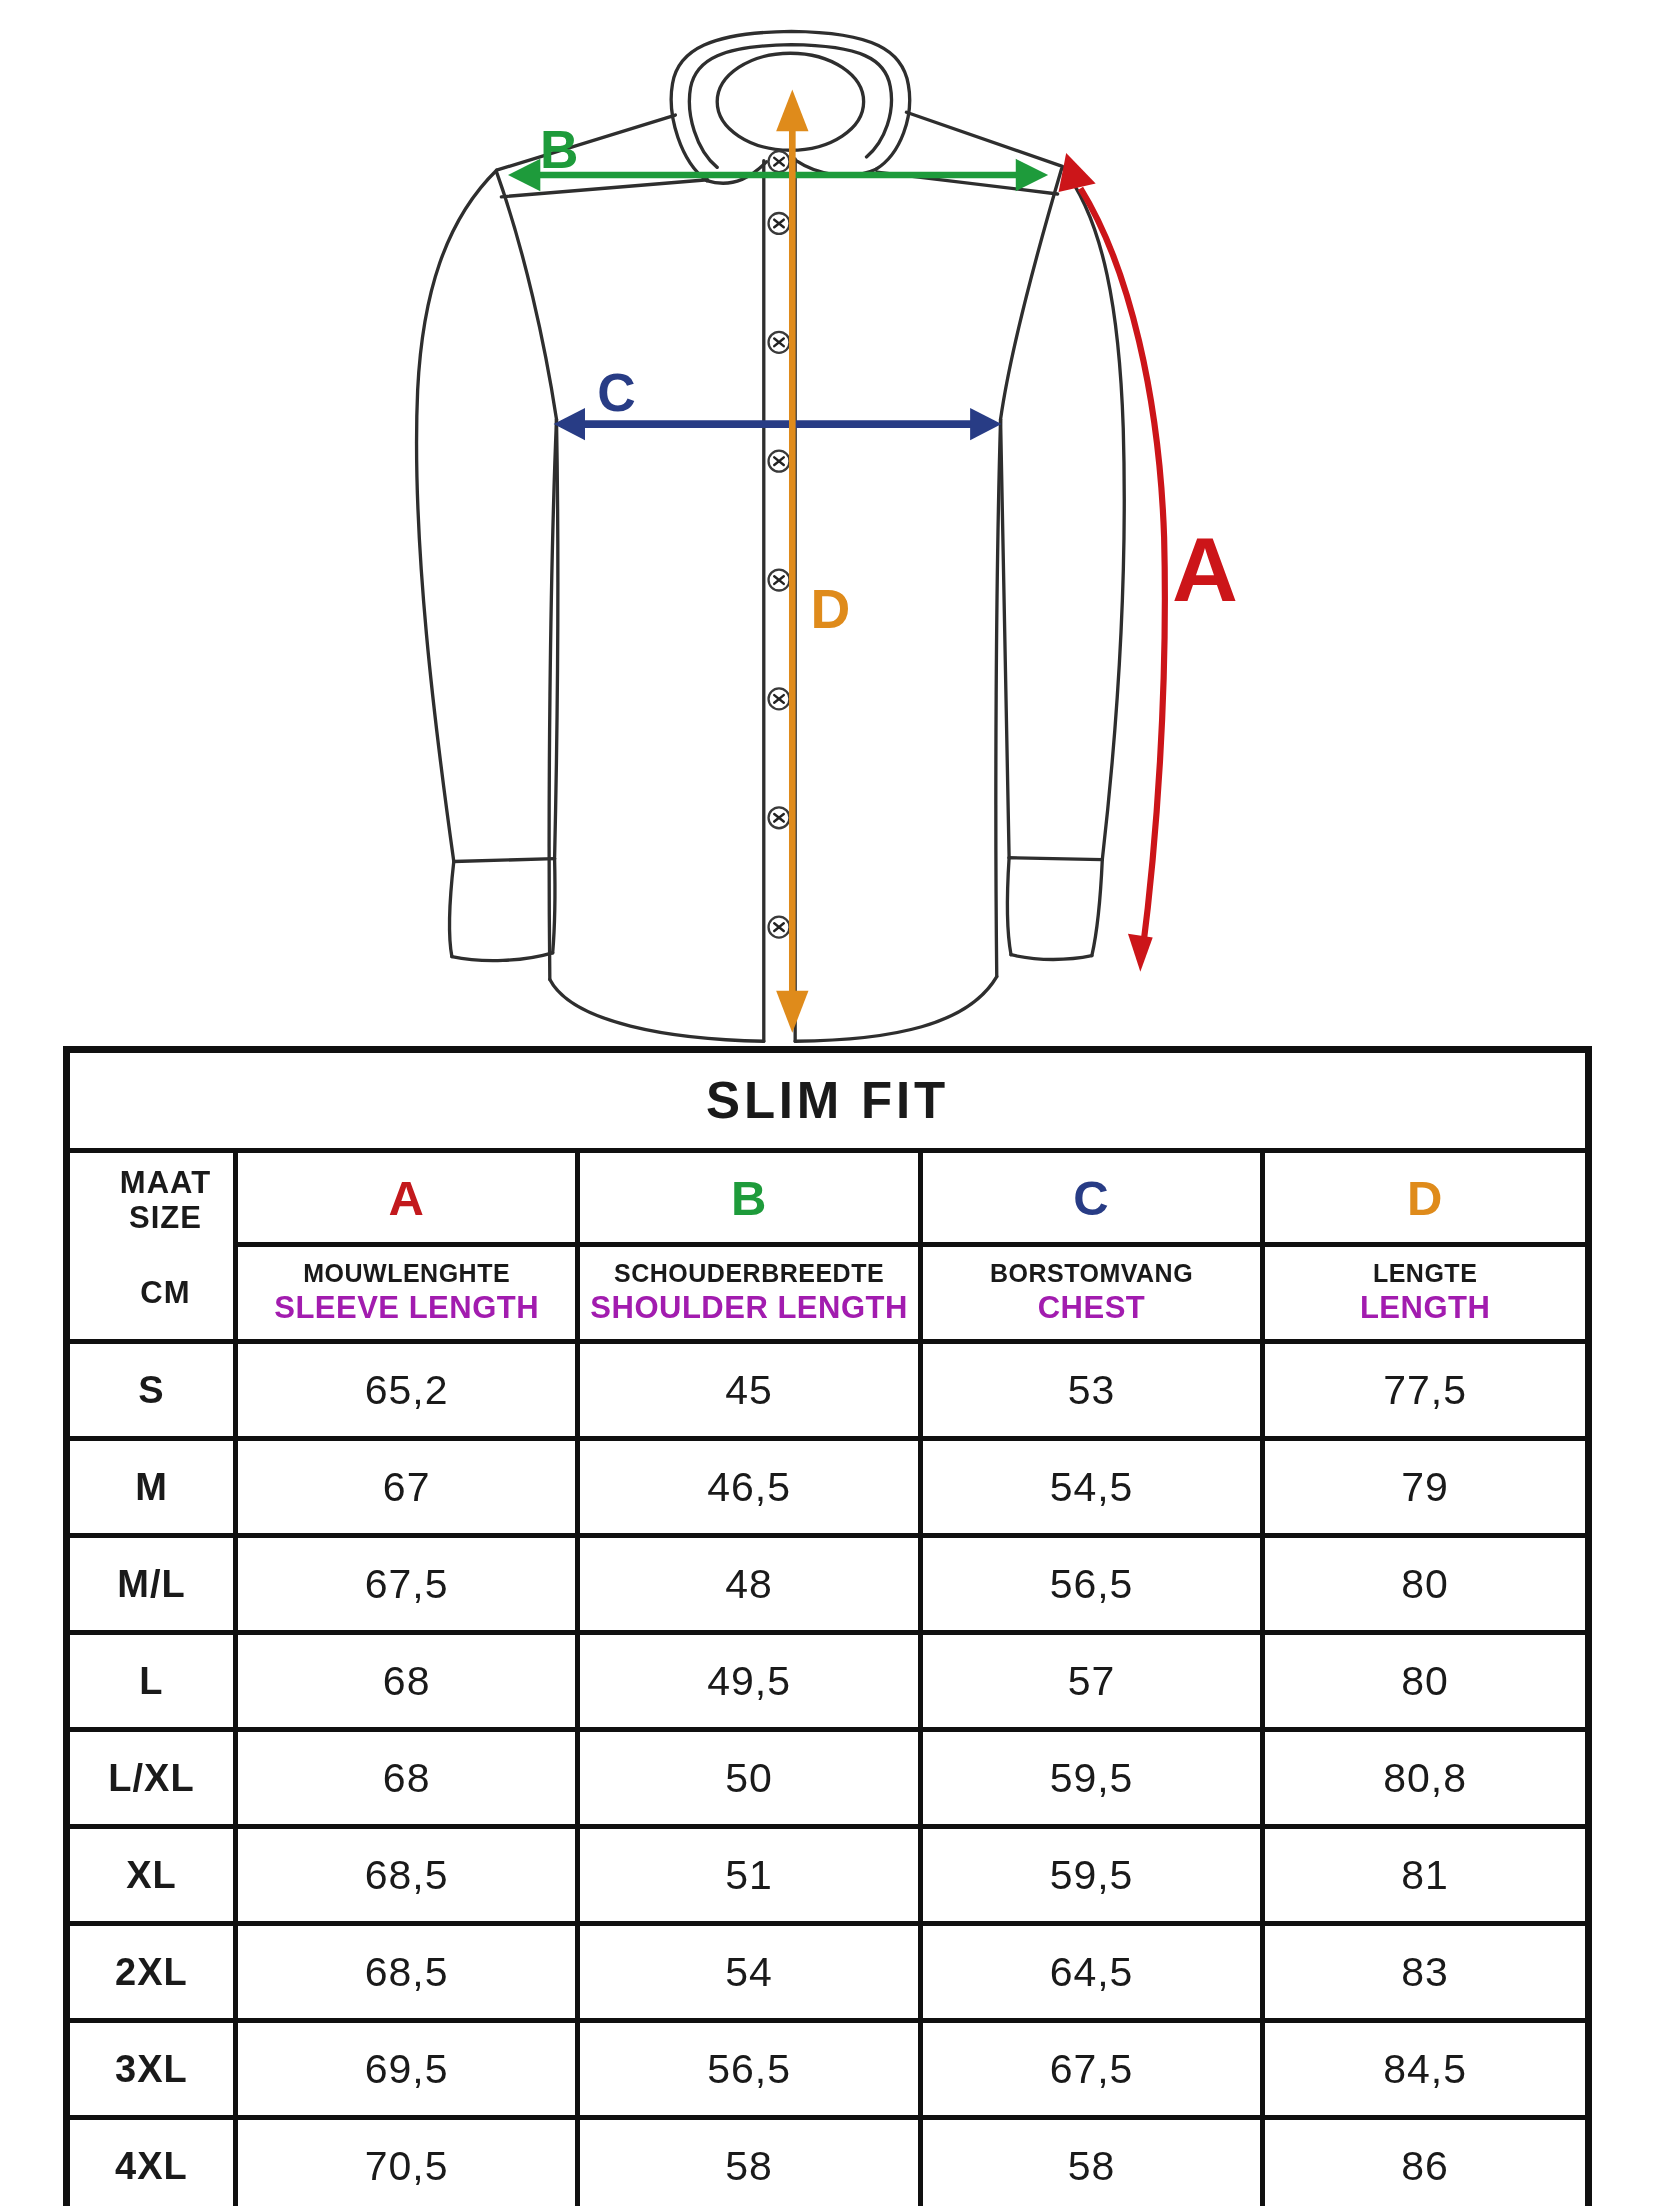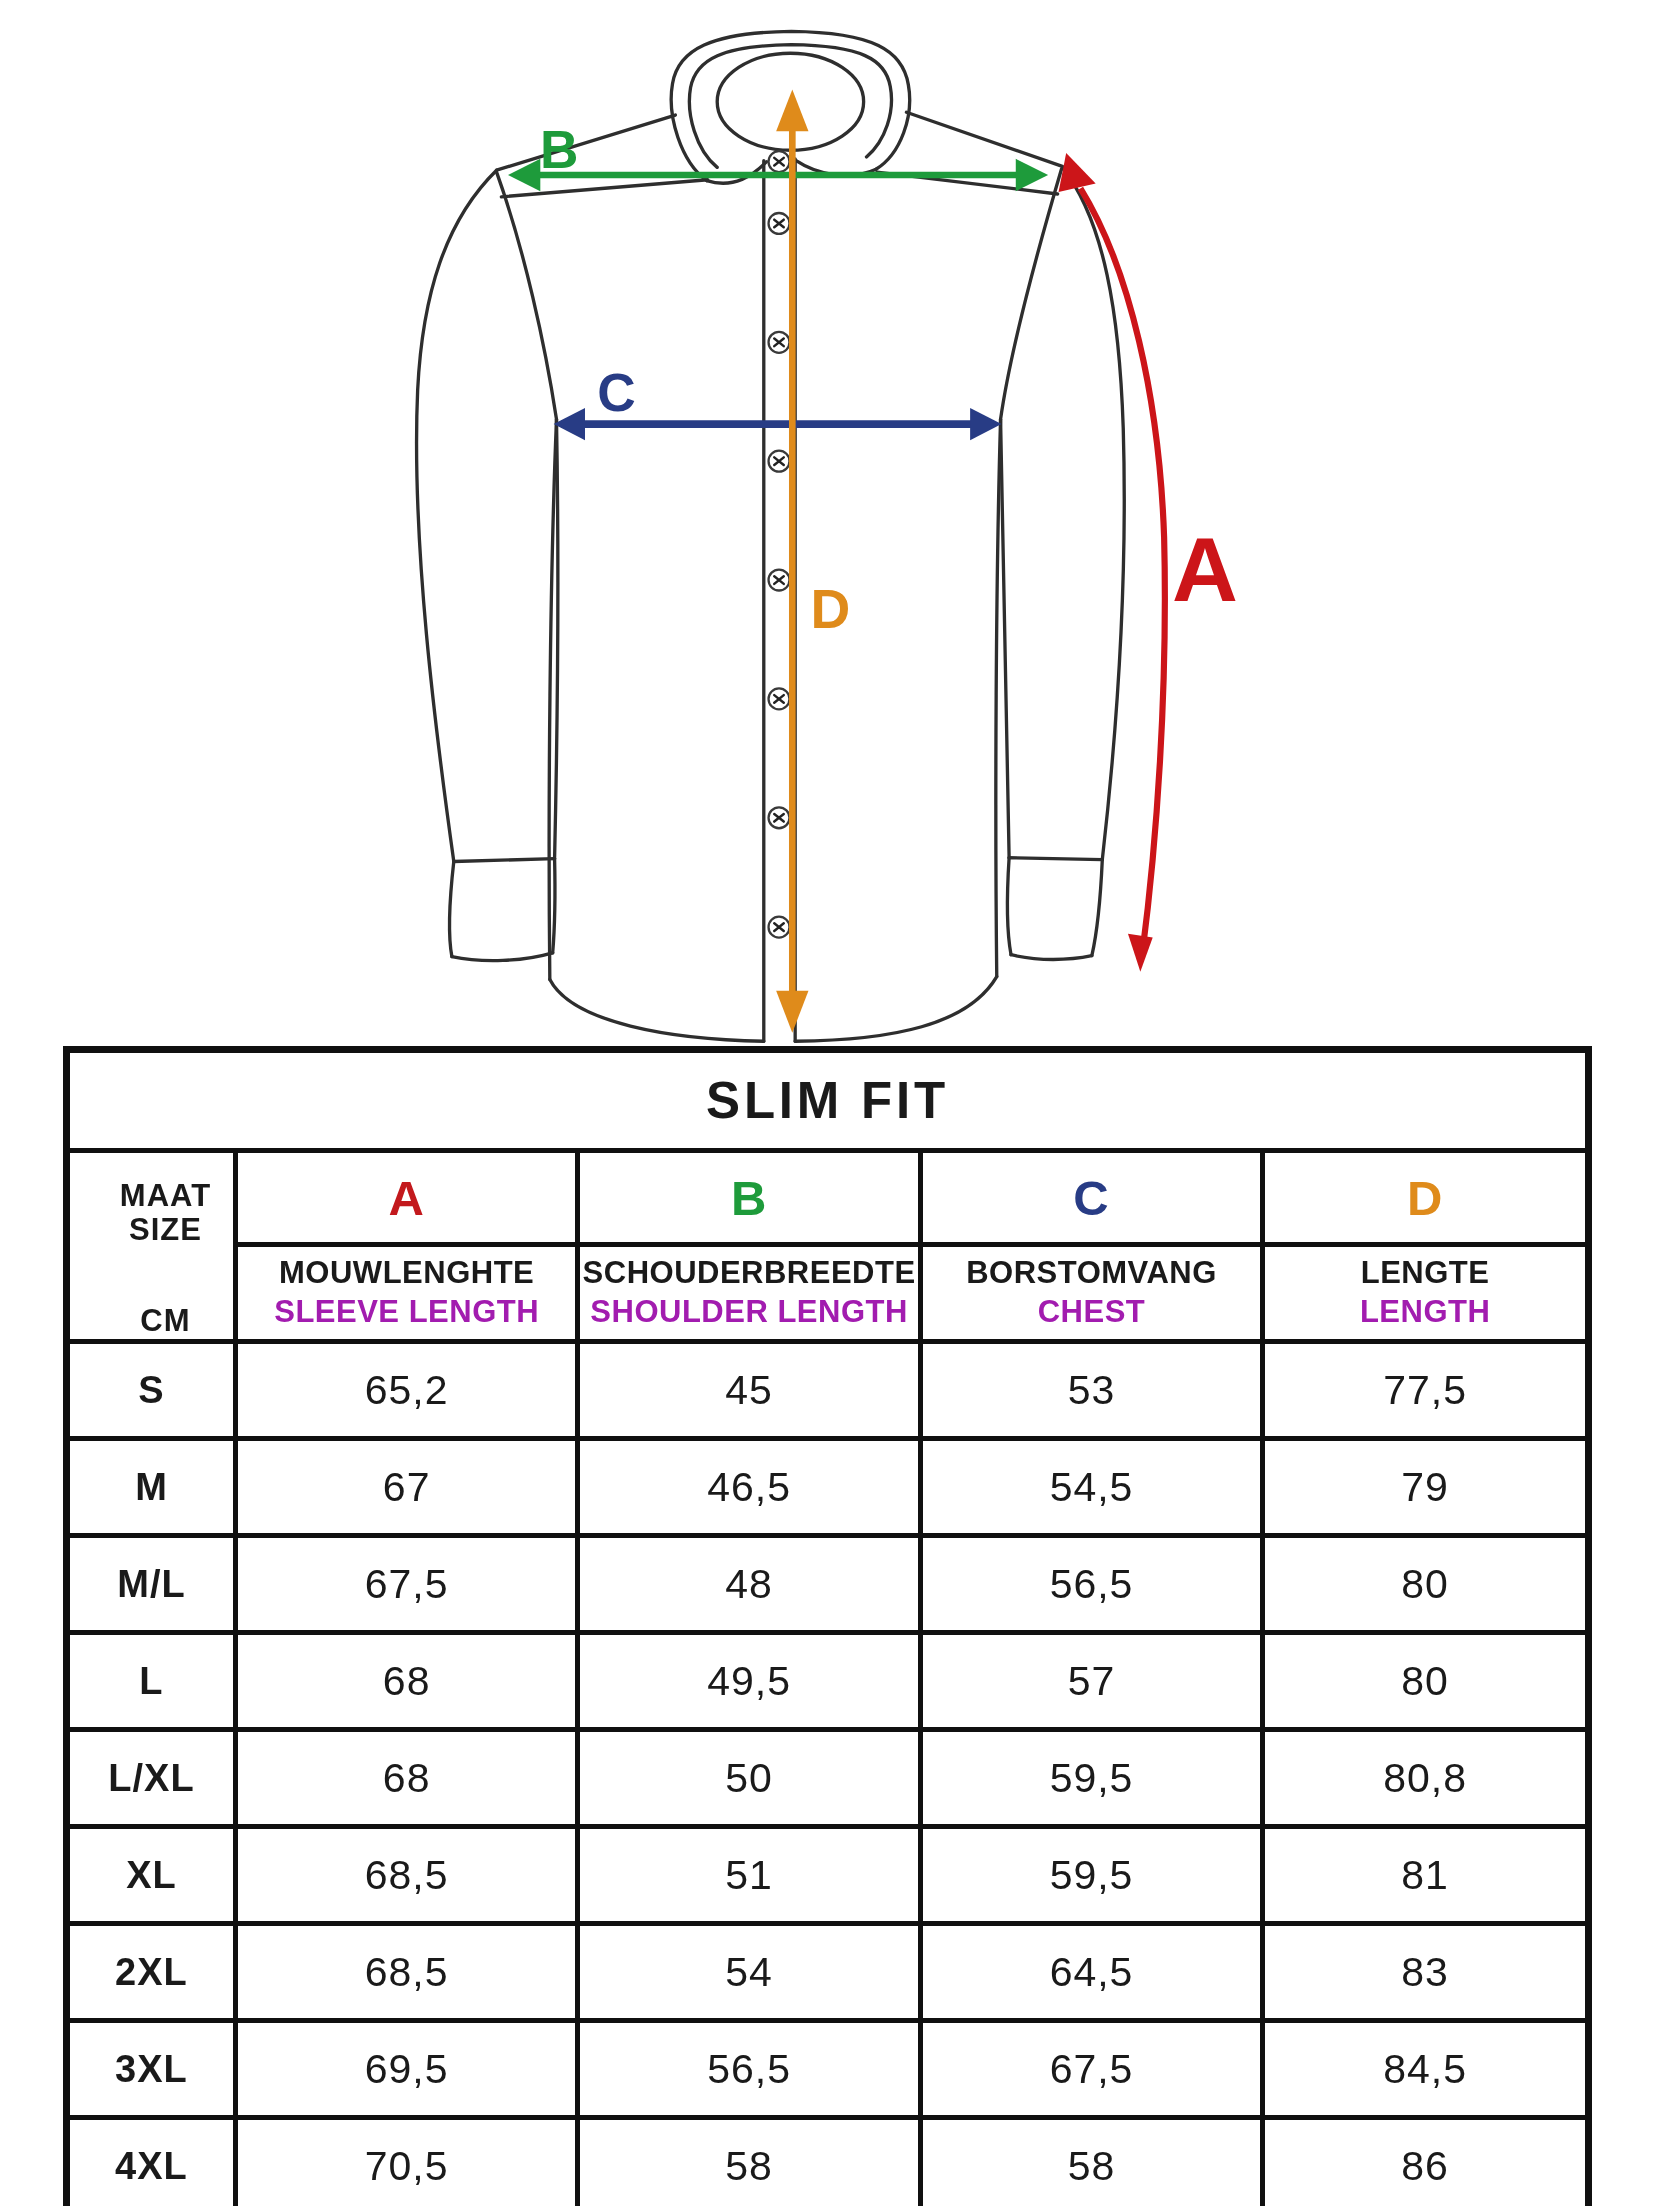--- a/index.html
+++ b/index.html
@@ -22,25 +22,25 @@
   td{border:5.7px solid #101010;text-align:center;vertical-align:middle;
      padding:0;overflow:hidden;}
   tr.row-title td{height:95px;}
   tr.row-letters td{height:89px;}
   tr.row-names td{height:91px;}
   tr.row-data td{height:92px;}
 
   .chart-title{font-size:51px;font-weight:bold;letter-spacing:3.8px;margin-top:40px;}
   .letter-cell{font-size:49px;font-weight:bold;letter-spacing:1px;}
   .size-head-cell{font-weight:bold;}
-  .size-head-cell .grp{display:flex;flex-direction:column;justify-content:flex-end;margin-left:28px;}
+  .size-head-cell .grp{display:flex;flex-direction:column;justify-content:center;margin-left:28px;}
   .size-head-cell .grp.top{height:95px;}
   .size-head-cell .grp.bot{height:91px;}
   .size-head-cell .ln{font-size:31px;line-height:1.12;letter-spacing:1px;}
-  .name-nl{font-size:31px;font-weight:bold;letter-spacing:0.5px;line-height:1.25;}
+  .name-nl{font-size:25px;font-weight:bold;letter-spacing:0.5px;line-height:1.25;}
   .name-en{font-size:31px;font-weight:bold;color:#a21caf;letter-spacing:0.5px;line-height:1.25;}
   .size-label{font-size:38px;font-weight:bold;letter-spacing:1px;}
   .value-cell{font-size:41px;font-weight:normal;letter-spacing:1px;}
 </style>
 </head>
 <body>
 
 <div class="diagram">
 <svg viewBox="0 0 1740 1100">
 

